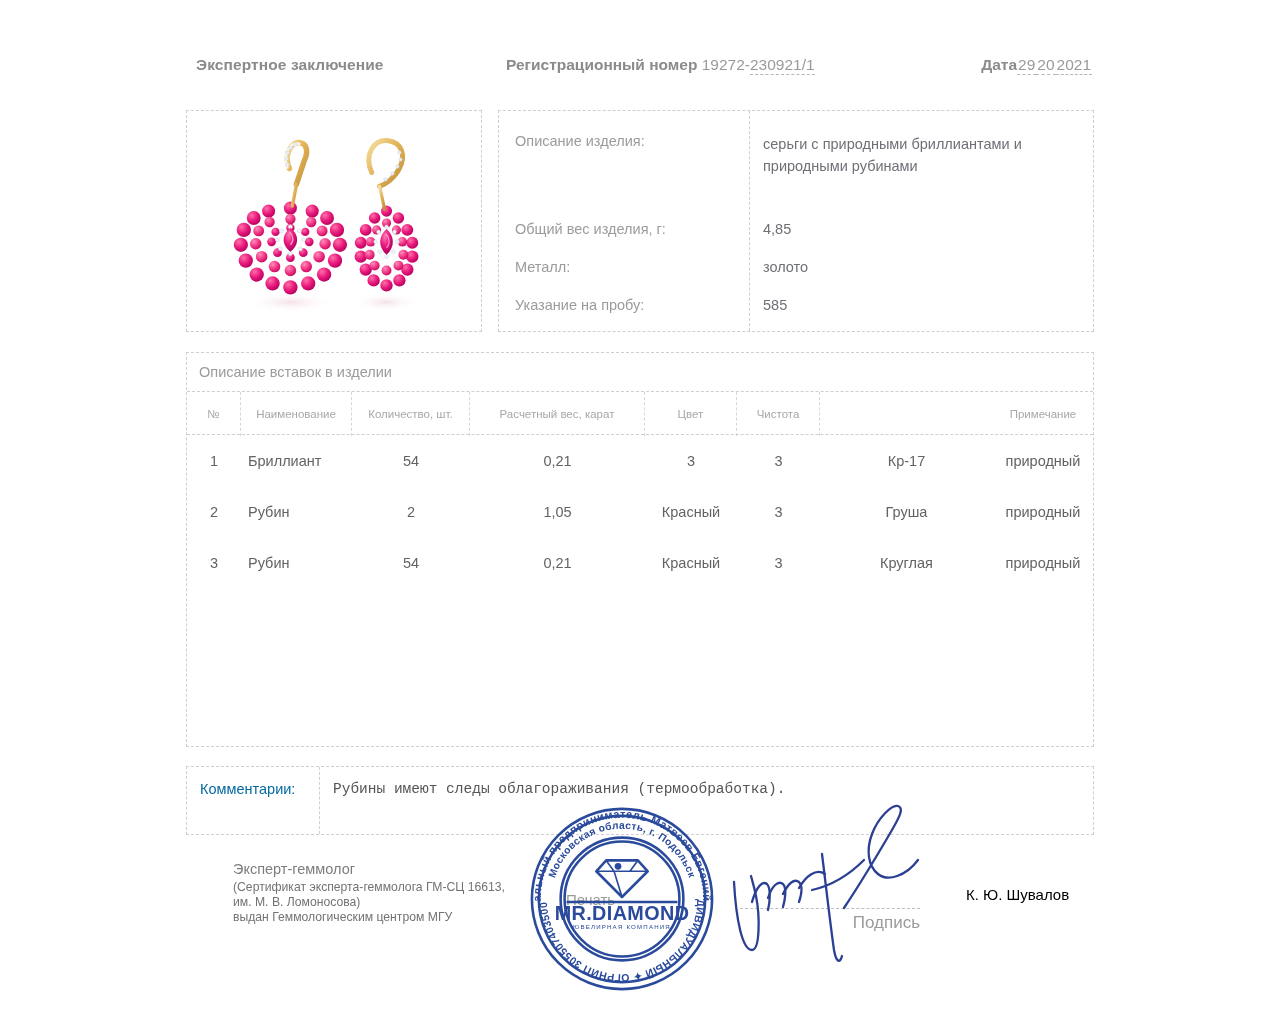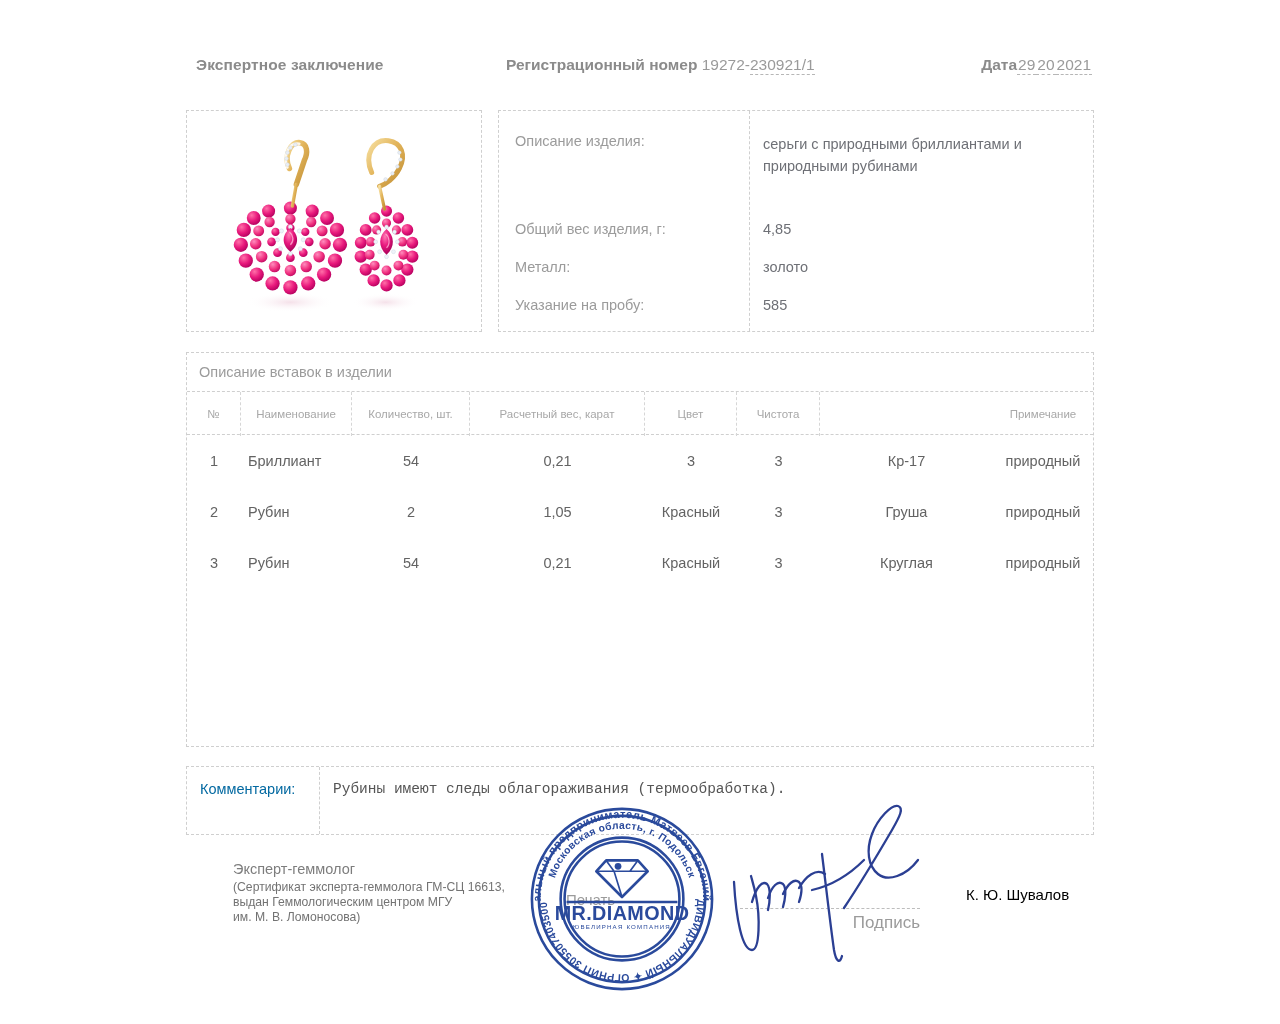--- a/index.html
+++ b/index.html
@@ -447,22 +447,22 @@
   <div class="comments-box">
     <div class="comments-divider"></div>
     <div class="comments-label">Комментарии:</div>
     <div class="comments-text">Рубины имеют следы облагораживания (термообработка).</div>
   </div>
 
   <div class="expert-block">
     <div class="expert-title">Эксперт-геммолог</div>
     <div class="expert-note">
       <div>(Сертификат эксперта-геммолога ГМ-СЦ 16613,</div>
+      <div>им. М. В. Ломоносова)</div>
       <div>выдан Геммологическим центром МГУ</div>
-      <div>им. М. В. Ломоносова)</div>
     </div>
   </div>
 
   <div class="seal-caption">Печать</div>
   <div class="sign-line"></div>
   <div class="sign-caption">Подпись</div>
   <div class="expert-name">К. Ю. Шувалов</div>
 
   <div class="stamp">
     <svg viewBox="0 0 200 200" xmlns="http://www.w3.org/2000/svg">

